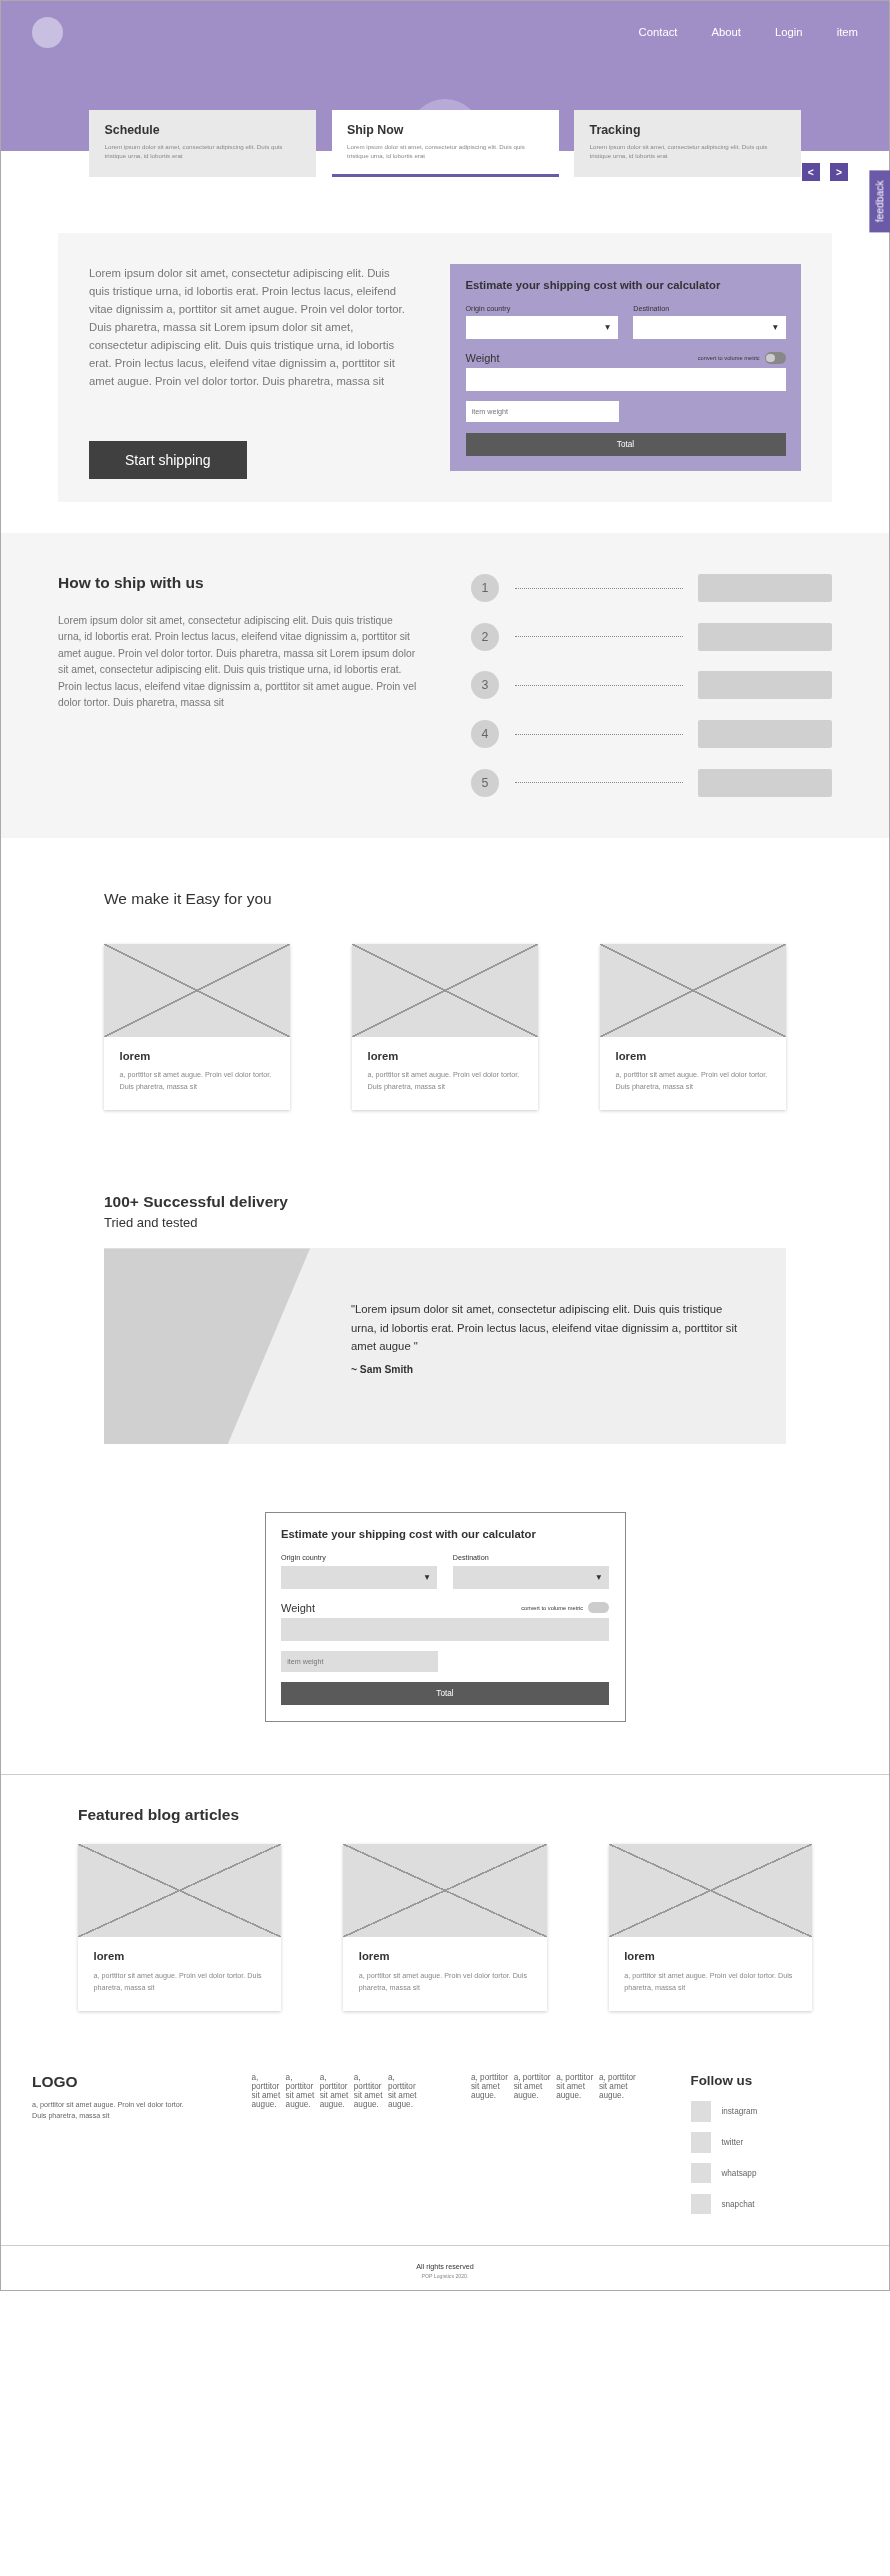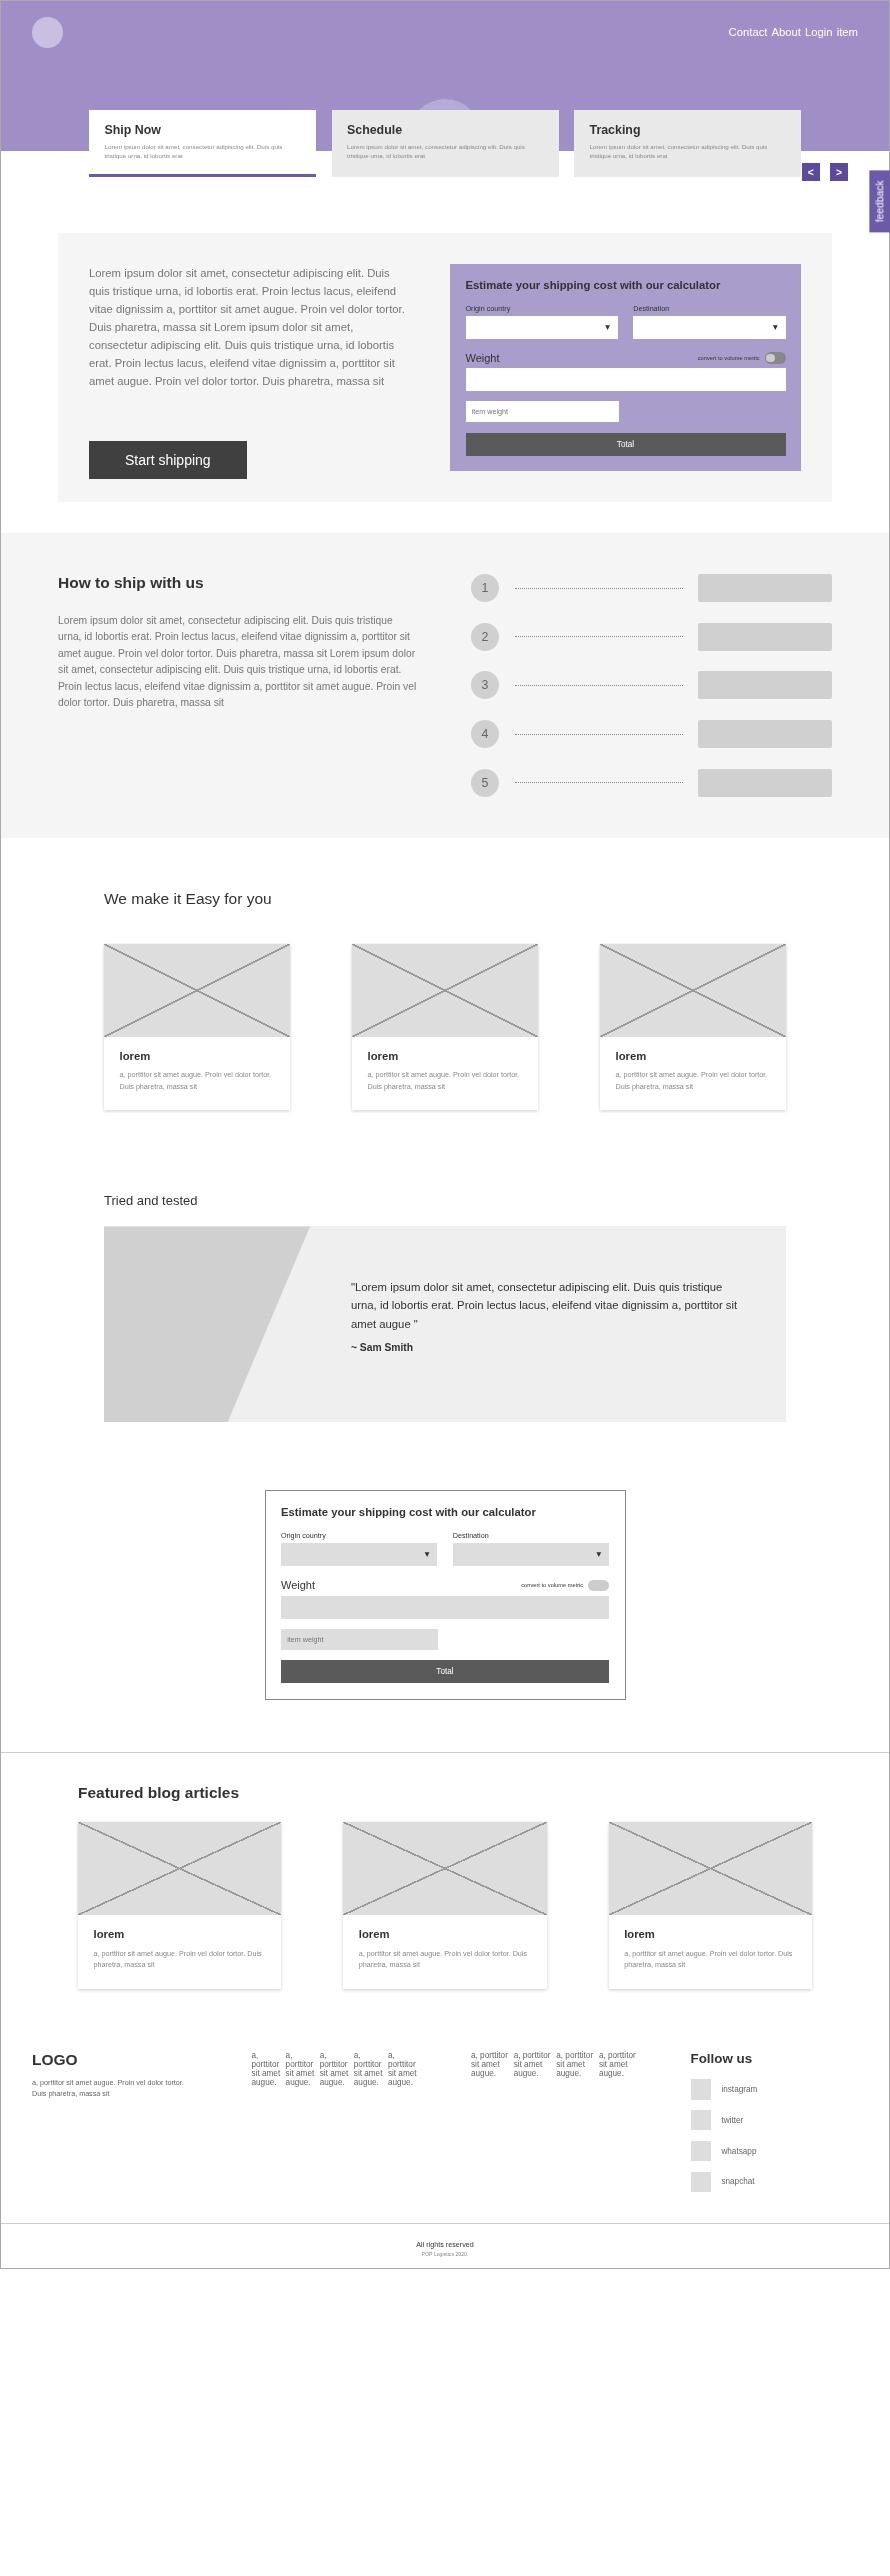--- a/index.html
+++ b/index.html
@@ -1,20 +1,20 @@
 <!DOCTYPE html>
 <html style="font-size:8.2px"><head>
 <meta charset="utf-8">
 <style>
 *{box-sizing:border-box;margin:0;padding:0;font-family:Arial,Helvetica,sans-serif}
 body{background:#fff;color:#333;width:890px;margin:0 auto;border:0.5px solid #aaa}
 .hero{background:#a08fc7;position:relative;padding:15.5px 31px 103px}
 .hero-top{display:flex;justify-content:space-between;align-items:center}
 .logo-circle{width:31px;height:31px;border-radius:50%;background:#c9bfe0}
-.nav-links{display:flex;gap:4px}
+.nav-links{display:flex;gap:34px}
 .nav-links a{color:#fff;text-decoration:none;font-size:11.3px}
 .play-btn{position:absolute;left:50%;top:98px;transform:translateX(-50%);width:72px;height:72px;border-radius:50%;background:#b8aad6;display:flex;align-items:center;justify-content:center;cursor:pointer}
 .play-tri{width:0;height:0;border-left:26px solid #8e7fb8;border-top:18px solid transparent;border-bottom:18px solid transparent;margin-left:6.2px}
 .carousel-nav{position:absolute;right:41px;top:162px;display:flex;gap:10.3px}
 .car-btn{width:18px;height:18px;background:#5b4a9e;color:#fff;display:flex;align-items:center;justify-content:center;font-size:10.3px;font-weight:bold;cursor:pointer}
 .feedback-tab{position:fixed;right:0;top:170px;background:#6b5aa8;color:#fff;padding:10.3px 5.2px;font-size:10.3px;writing-mode:vertical-rl;transform:rotate(180deg);cursor:pointer}
 .cards-row{position:absolute;bottom:-26px;left:88px;right:88px;display:flex;gap:15.5px}
 .hcard{flex:1;background:#e9e9e9;padding:13px 15.5px}
 .hcard.active{background:#fff;border-bottom:3.1px solid #6b5aa8}
 .hcard h3{font-size:12.4px;font-weight:bold;margin-bottom:6.2px}
@@ -102,26 +102,26 @@
     </div>
   </div>
   <div class="play-btn">
       <div class="play-tri"></div>
     </div>
   <div class="carousel-nav">
     <div class="car-btn">&lt;</div>
     <div class="car-btn">&gt;</div>
   </div>
   <div class="cards-row">
+    <div class="hcard">
+      <h3>Schedule</h3>
+      <p>Lorem ipsum dolor sit amet, consectetur adipiscing elit. Duis quis tristique urna, id lobortis erat</p>
+    </div>
     <div class="hcard active">
       <h3>Ship Now</h3>
-      <p>Lorem ipsum dolor sit amet, consectetur adipiscing elit. Duis quis tristique urna, id lobortis erat</p>
-    </div>
-    <div class="hcard">
-      <h3>Schedule</h3>
       <p>Lorem ipsum dolor sit amet, consectetur adipiscing elit. Duis quis tristique urna, id lobortis erat</p>
     </div>
     <div class="hcard">
       <h3>Tracking</h3>
       <p>Lorem ipsum dolor sit amet, consectetur adipiscing elit. Duis quis tristique urna, id lobortis erat</p>
     </div>
   </div>
 </div>
 
 <div class="feedback-tab">feedback</div>
@@ -217,20 +217,21 @@
       <div class="ph-img"></div>
       <div class="ecard-body">
           <h4>lorem</h4>
           <p>a, porttitor sit amet augue. Proin vel dolor tortor. Duis pharetra, massa sit</p>
         </div>
     </div>
   </div>
 </div>
 
 <div class="test-section">
+  <h2>100+ Successful delivery</h2>
   <p class="sub">Tried and tested</p>
   <div class="test-box">
     <div class="test-img">
         <div class="test-img-poly"></div>
       </div>
     <div class="test-quote">
       <p>"Lorem ipsum dolor sit amet, consectetur adipiscing elit. Duis quis tristique urna, id lobortis erat. Proin lectus lacus, eleifend vitae dignissim a, porttitor sit amet augue "</p>
       <p class="author">~ Sam Smith</p>
     </div>
   </div>

